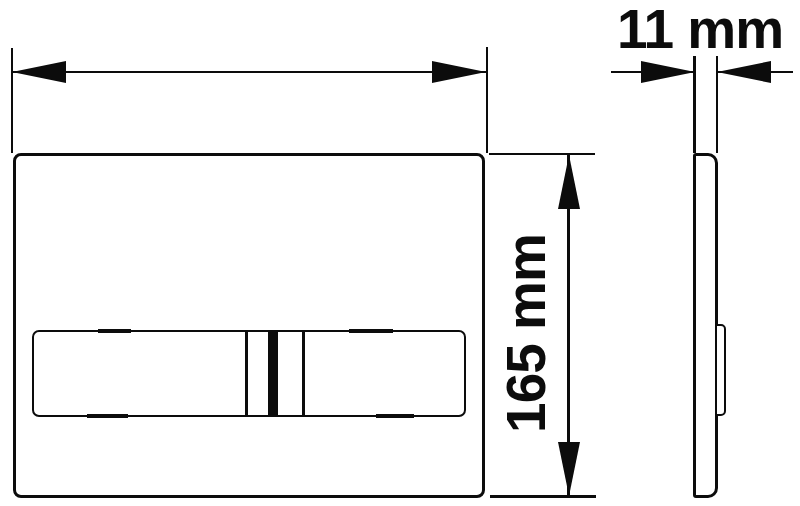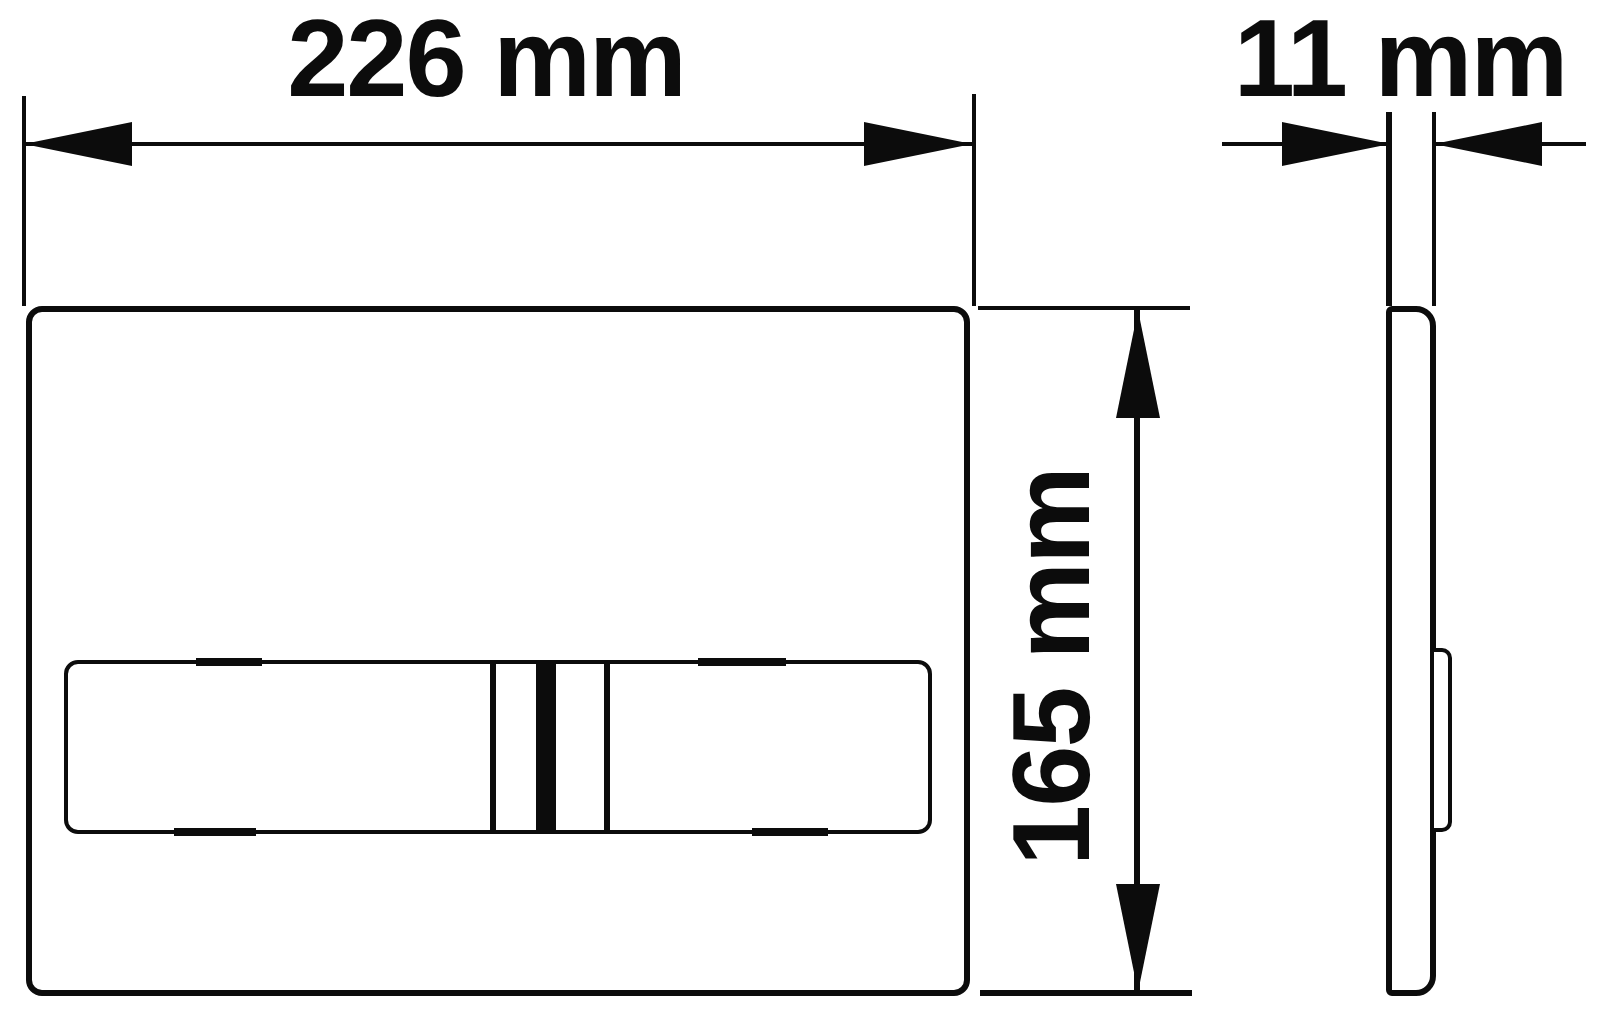--- a/index.html
+++ b/index.html
@@ -47,21 +47,20 @@
   <div class="abs stroke" style="left:301.5px;top:332px;width:3px;height:83px;"></div>
 
   <div class="abs stroke" style="left:98px;top:328.5px;width:33px;height:4.5px;"></div>
   <div class="abs stroke" style="left:349px;top:328.5px;width:44px;height:4.5px;"></div>
   <div class="abs stroke" style="left:87px;top:413.5px;width:41px;height:4.5px;"></div>
   <div class="abs stroke" style="left:376px;top:413.5px;width:38px;height:4.5px;"></div>
 
   <div class="abs outline" style="left:693px;top:153px;width:25px;height:345px;border-radius:3px 10px 10px 3px;"></div>
   <div class="abs" style="left:714.5px;top:324px;width:11px;height:92px;border:2.5px solid var(--line);background:var(--bg);border-radius:0 5px 5px 0;"></div>
 
-  <div class="dim-label" style="left:123px;top:2px;width:240px;">226 mm</div>
   <div class="abs stroke" style="left:10.5px;top:48px;width:2.5px;height:105px;"></div>
   <div class="abs stroke" style="left:485.5px;top:47px;width:2.5px;height:106px;"></div>
   <div class="abs stroke" style="left:12px;top:70.9px;width:474px;height:2.5px;"></div>
   <div class="arrow left" style="left:12px;top:61px;"></div>
   <div class="arrow right" style="left:432px;top:61px;"></div>
 
   <div class="dim-label" style="left:580px;top:2px;width:240px;">11 mm</div>
   <div class="abs stroke" style="left:693.2px;top:56px;width:2.5px;height:97px;"></div>
   <div class="abs stroke" style="left:715.8px;top:56px;width:2.5px;height:97px;"></div>
   <div class="abs stroke" style="left:611px;top:70.9px;width:83px;height:2.5px;"></div>

